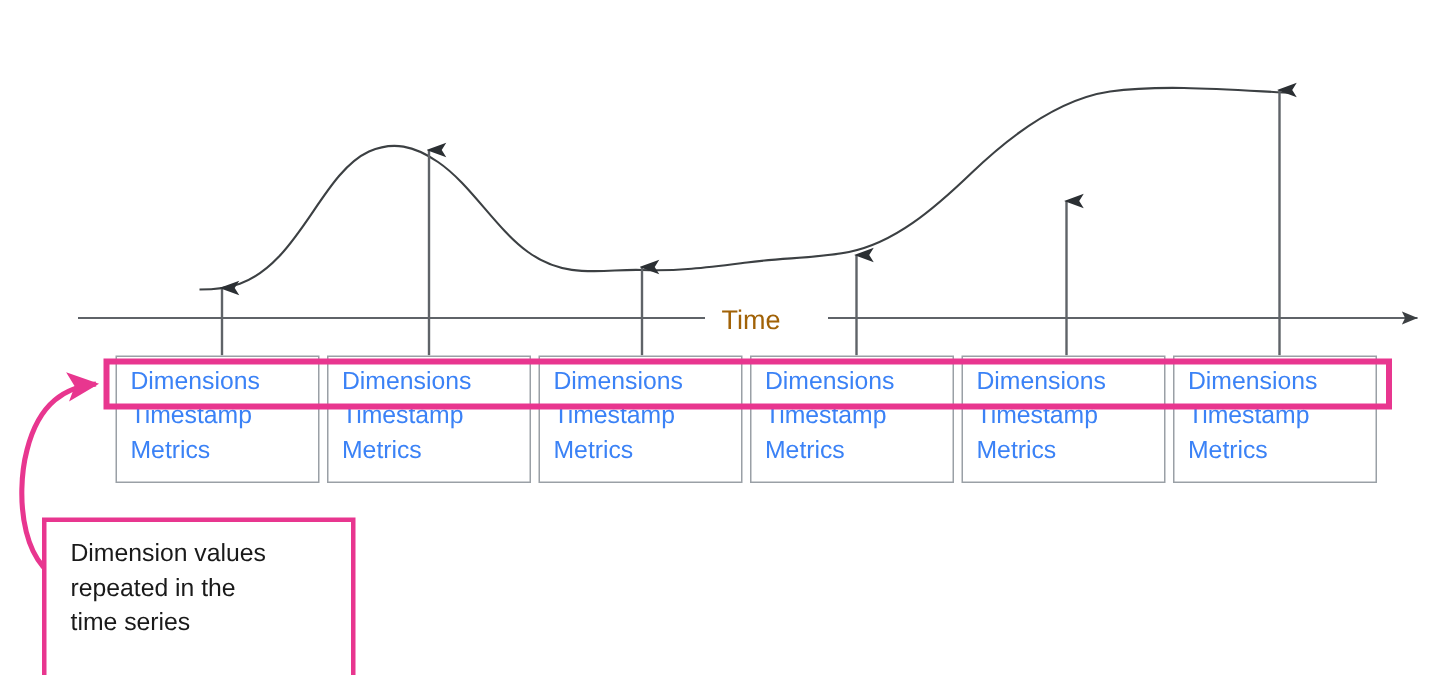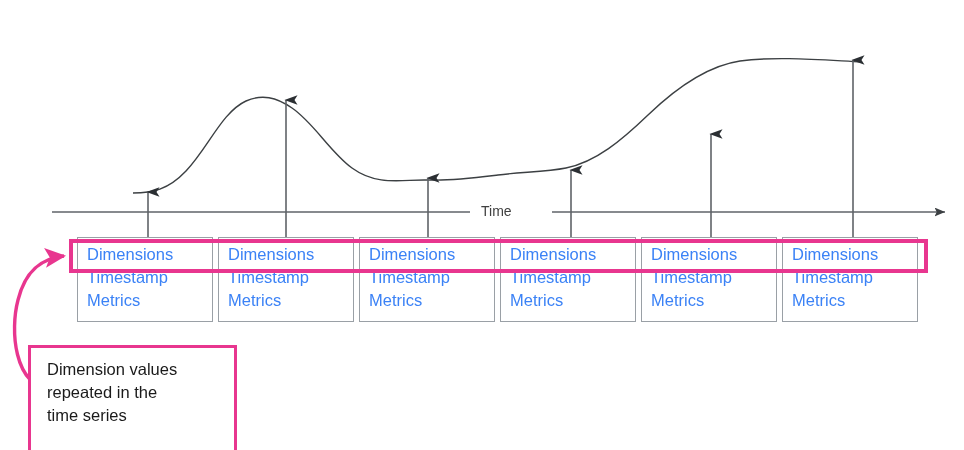--- a/index.html
+++ b/index.html
@@ -22,22 +22,22 @@
   }
   svg.layer {
     position: absolute;
     left: 0; top: 0;
     width: 964px;
     height: 450px;
     overflow: visible;
   }
   .axis-label {
     position: absolute;
-    font-size: 14px;
-    color: #404040;
+    font-size: 18px;
+    color: #a16207;
     line-height: 1;
     white-space: nowrap;
   }
   .record-box {
     position: absolute;
     box-sizing: border-box;
     border: 1px solid #9aa0a6;
     background: #ffffff;
     padding: 5px 8px 0 9px;
   }

